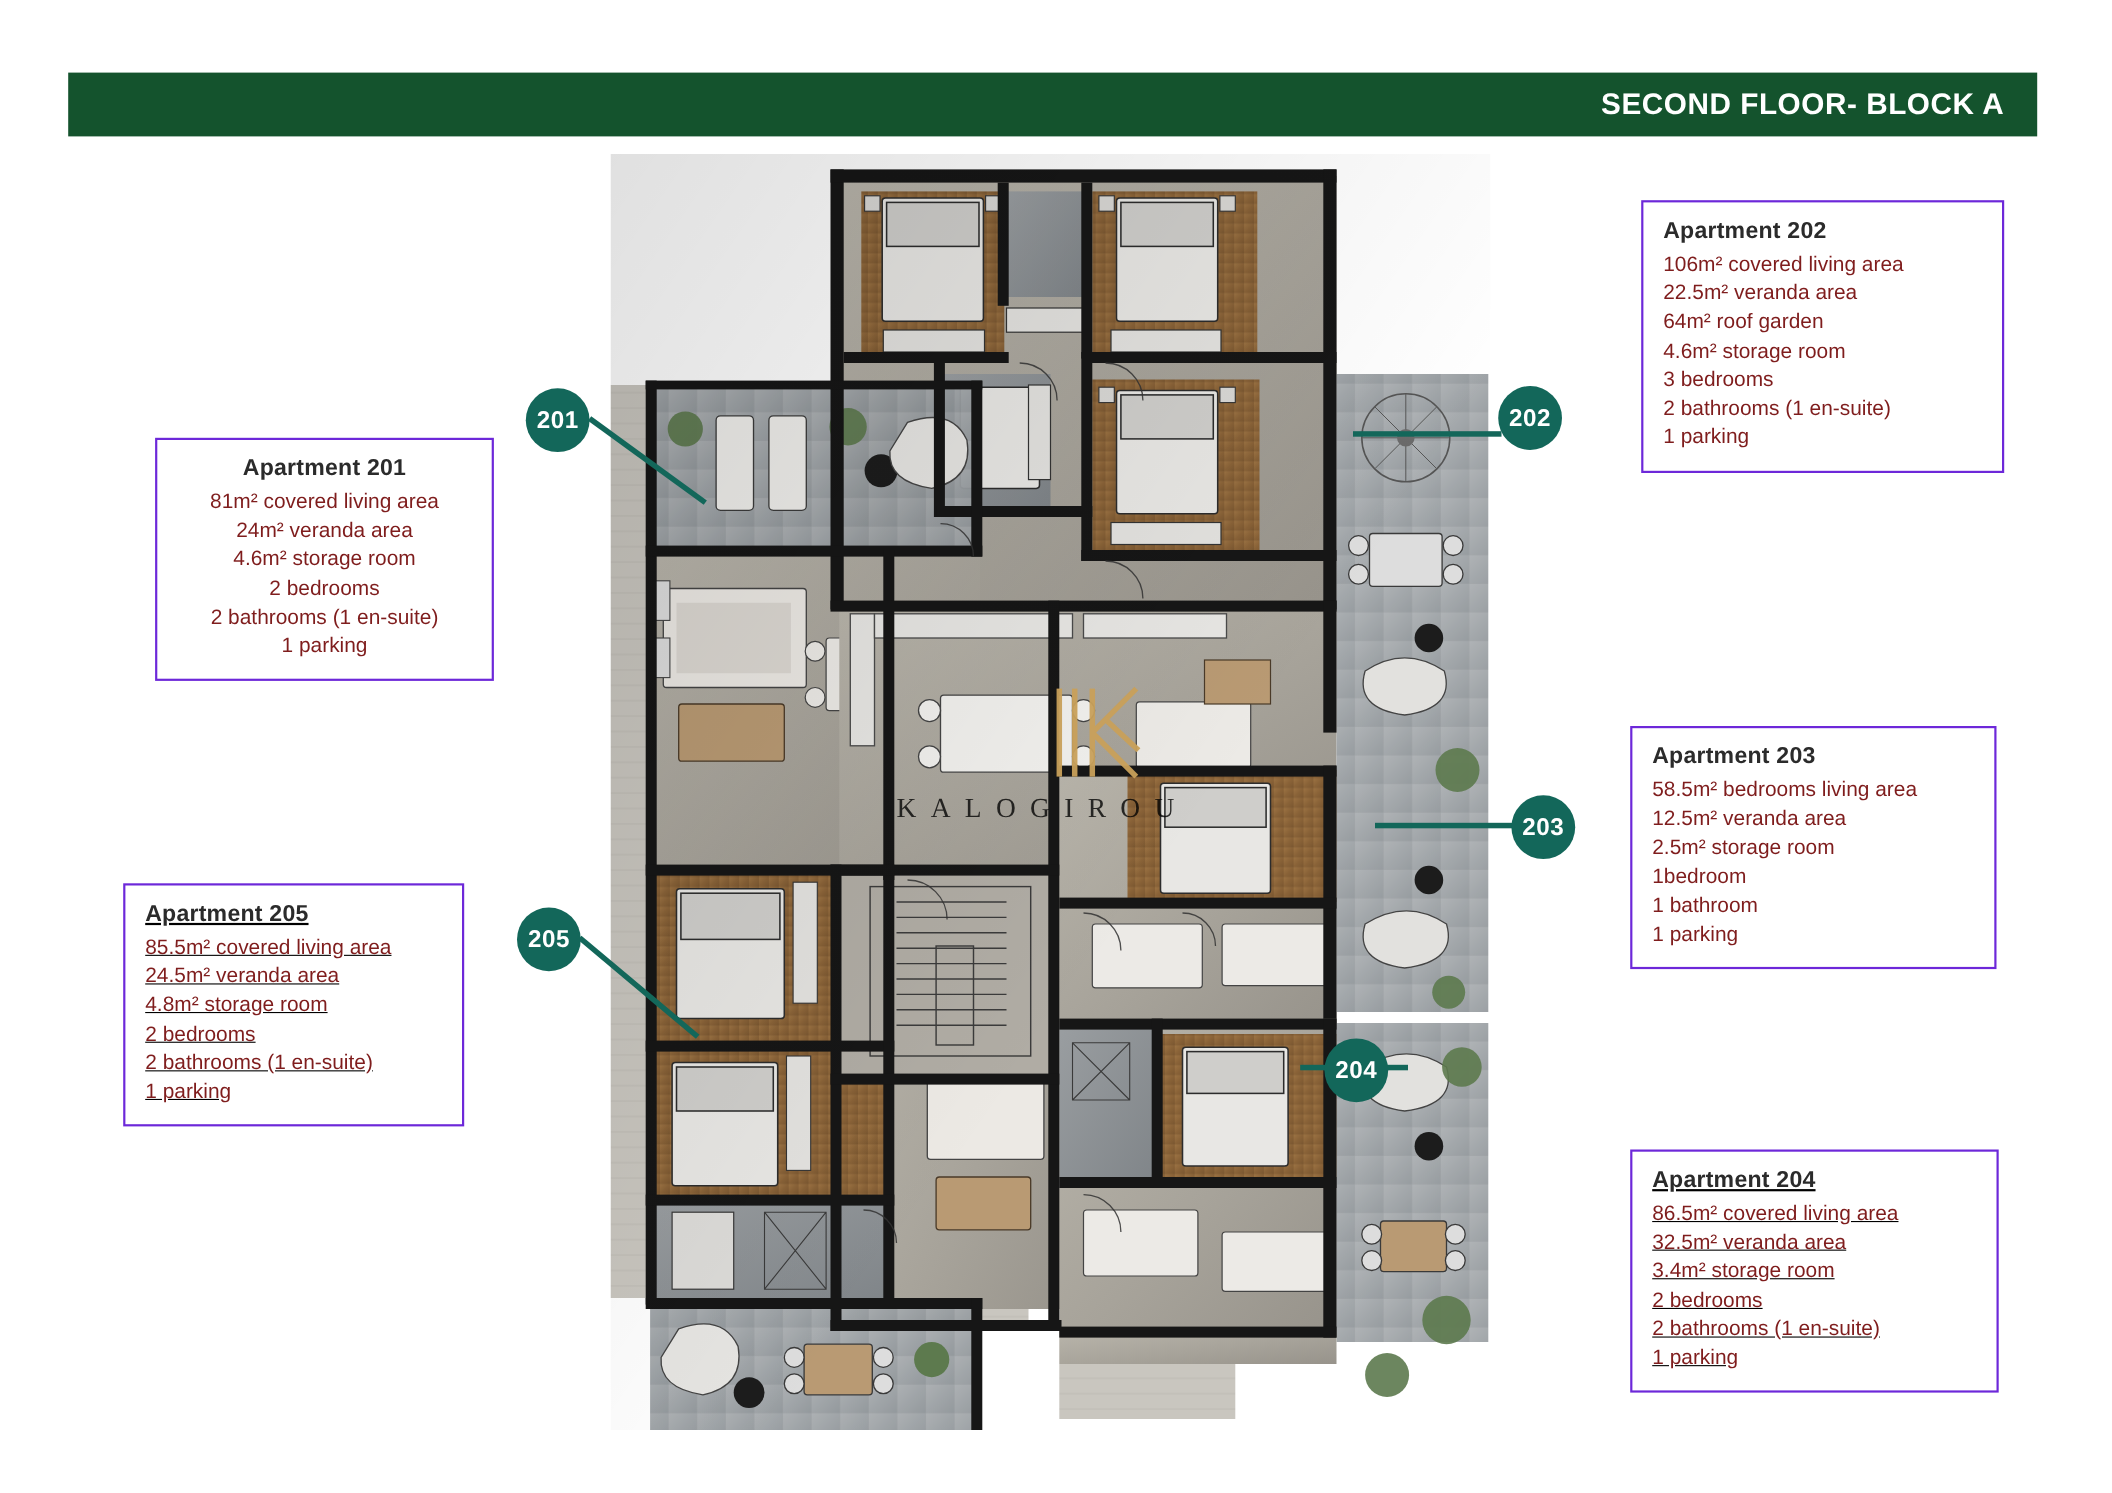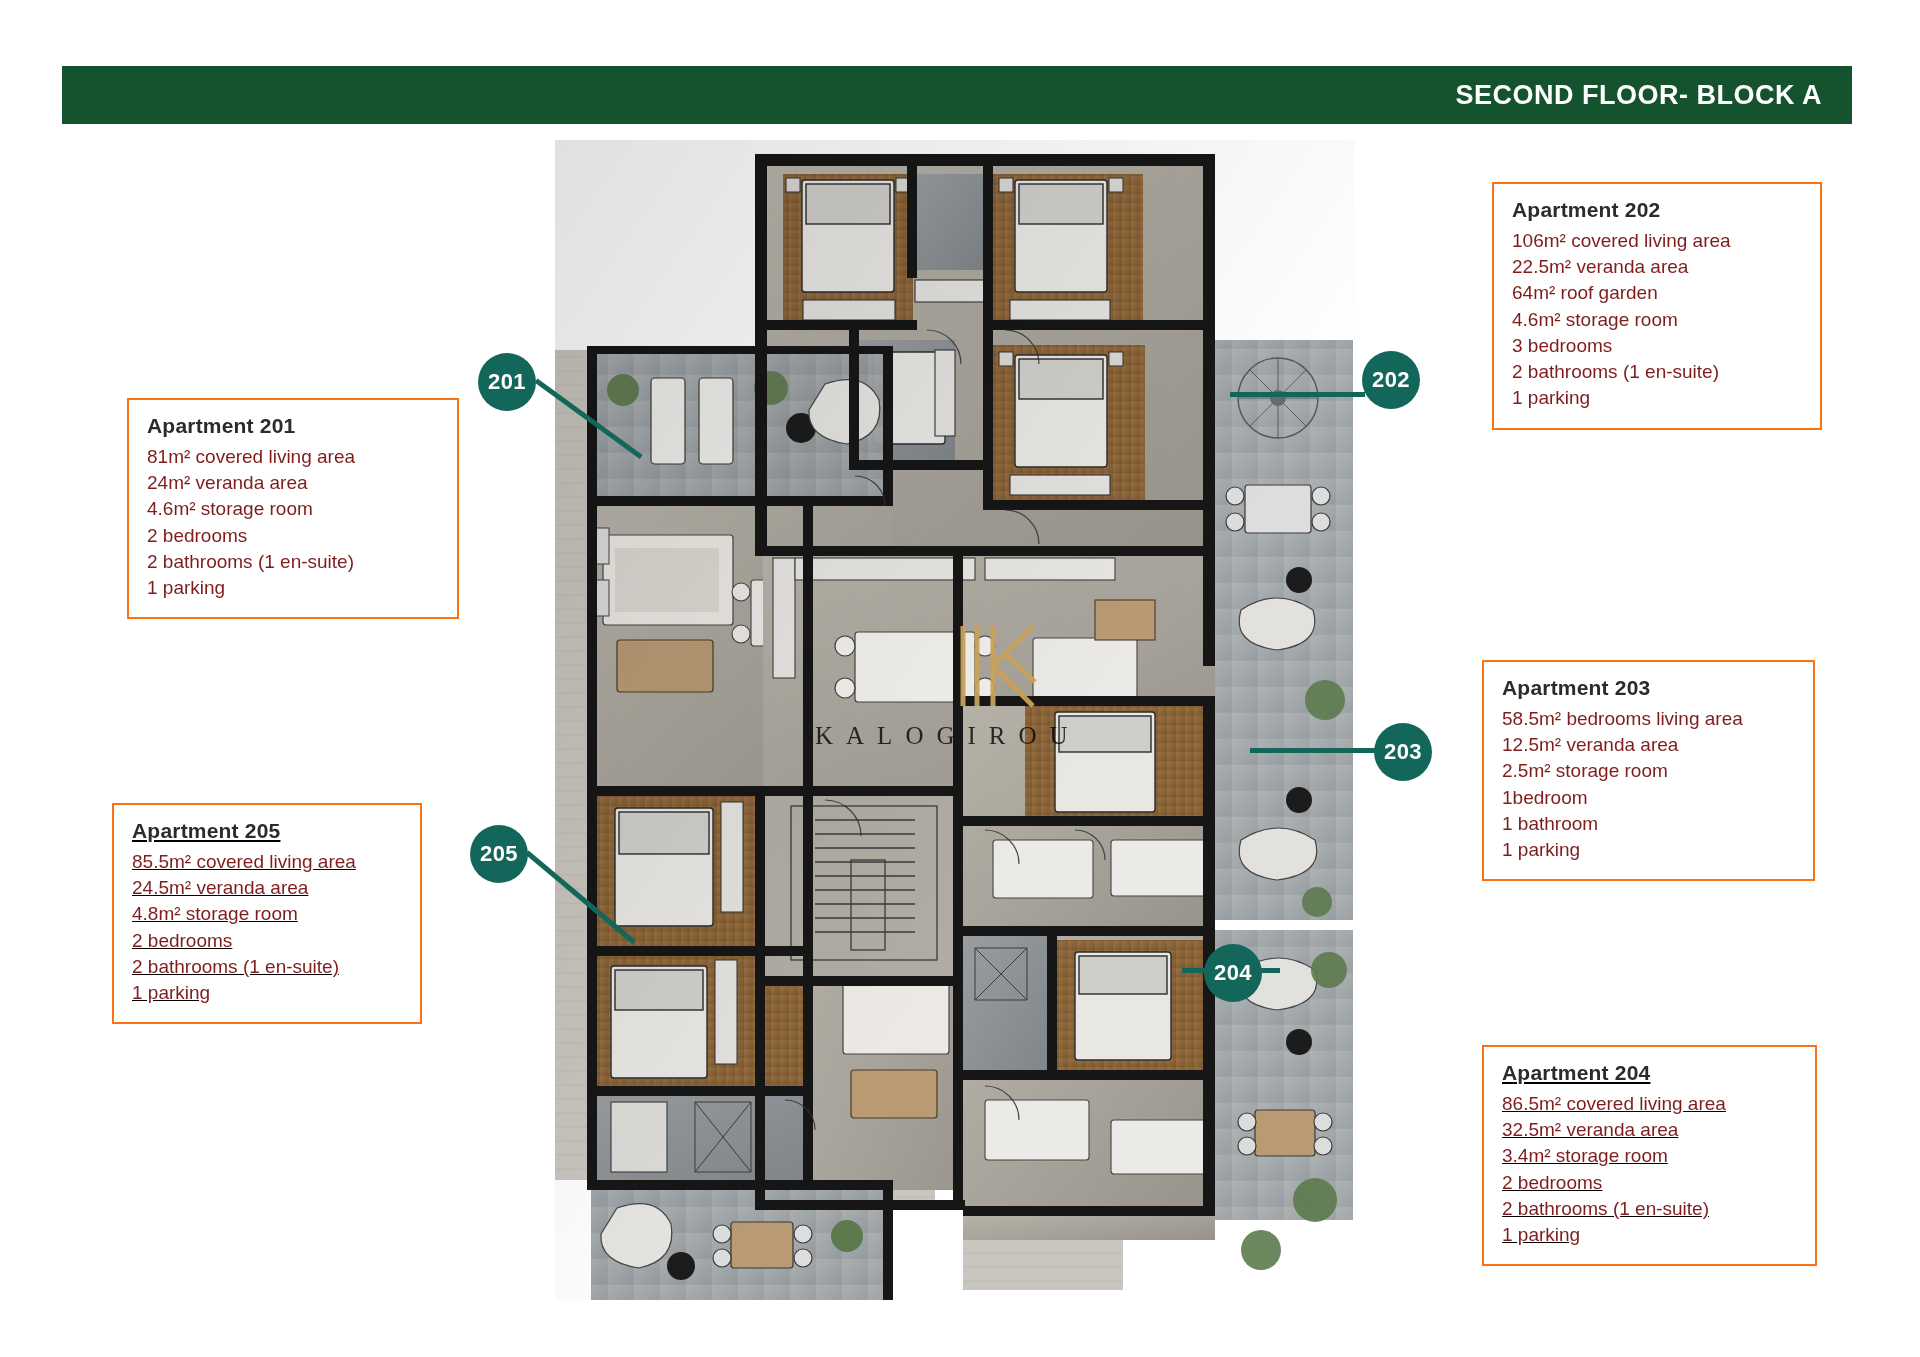--- a/index.html
+++ b/index.html
@@ -7,27 +7,27 @@
        font-family:"Liberation Sans","DejaVu Sans",sans-serif;}
 
   
   #header-bar{position:absolute;left:62px;top:66px;width:1790px;height:58px;
       background:#14532d;}
   #header-title{position:absolute;right:30px;top:50%;transform:translateY(-50%);
       color:#ffffff;font-size:27px;font-weight:bold;letter-spacing:.5px;
       white-space:nowrap;}
 
   
-  .info-box{position:absolute;background:#ffffff;border:2px solid #f97316;
+  .info-box{position:absolute;background:#ffffff;border:2px solid #6d28d9;
       box-sizing:border-box;padding:14px 18px 16px 18px;}
   .info-title{font-size:21px;font-weight:bold;color:#2b2b2b;margin-bottom:6px;
       letter-spacing:.2px;}
   .info-line{font-size:19px;color:#7f1d1d;line-height:1.38;white-space:nowrap;}
 
-  #box-201{left:127px;top:398px;width:332px;}
+  #box-201{left:141px;top:398px;width:308px;text-align:center;}
   #box-205{left:112px;top:803px;width:310px;text-decoration:underline;}
   #box-202{left:1492px;top:182px;width:330px;}
   #box-203{left:1482px;top:660px;width:333px;}
   #box-204{left:1482px;top:1045px;width:335px;text-decoration:underline;}
 
   
   .marker{position:absolute;width:58px;height:58px;border-radius:50%;
       background:#13675A;color:#fff;font-size:22px;font-weight:bold;
       display:flex;align-items:center;justify-content:center;z-index:40;
       letter-spacing:.5px;}

